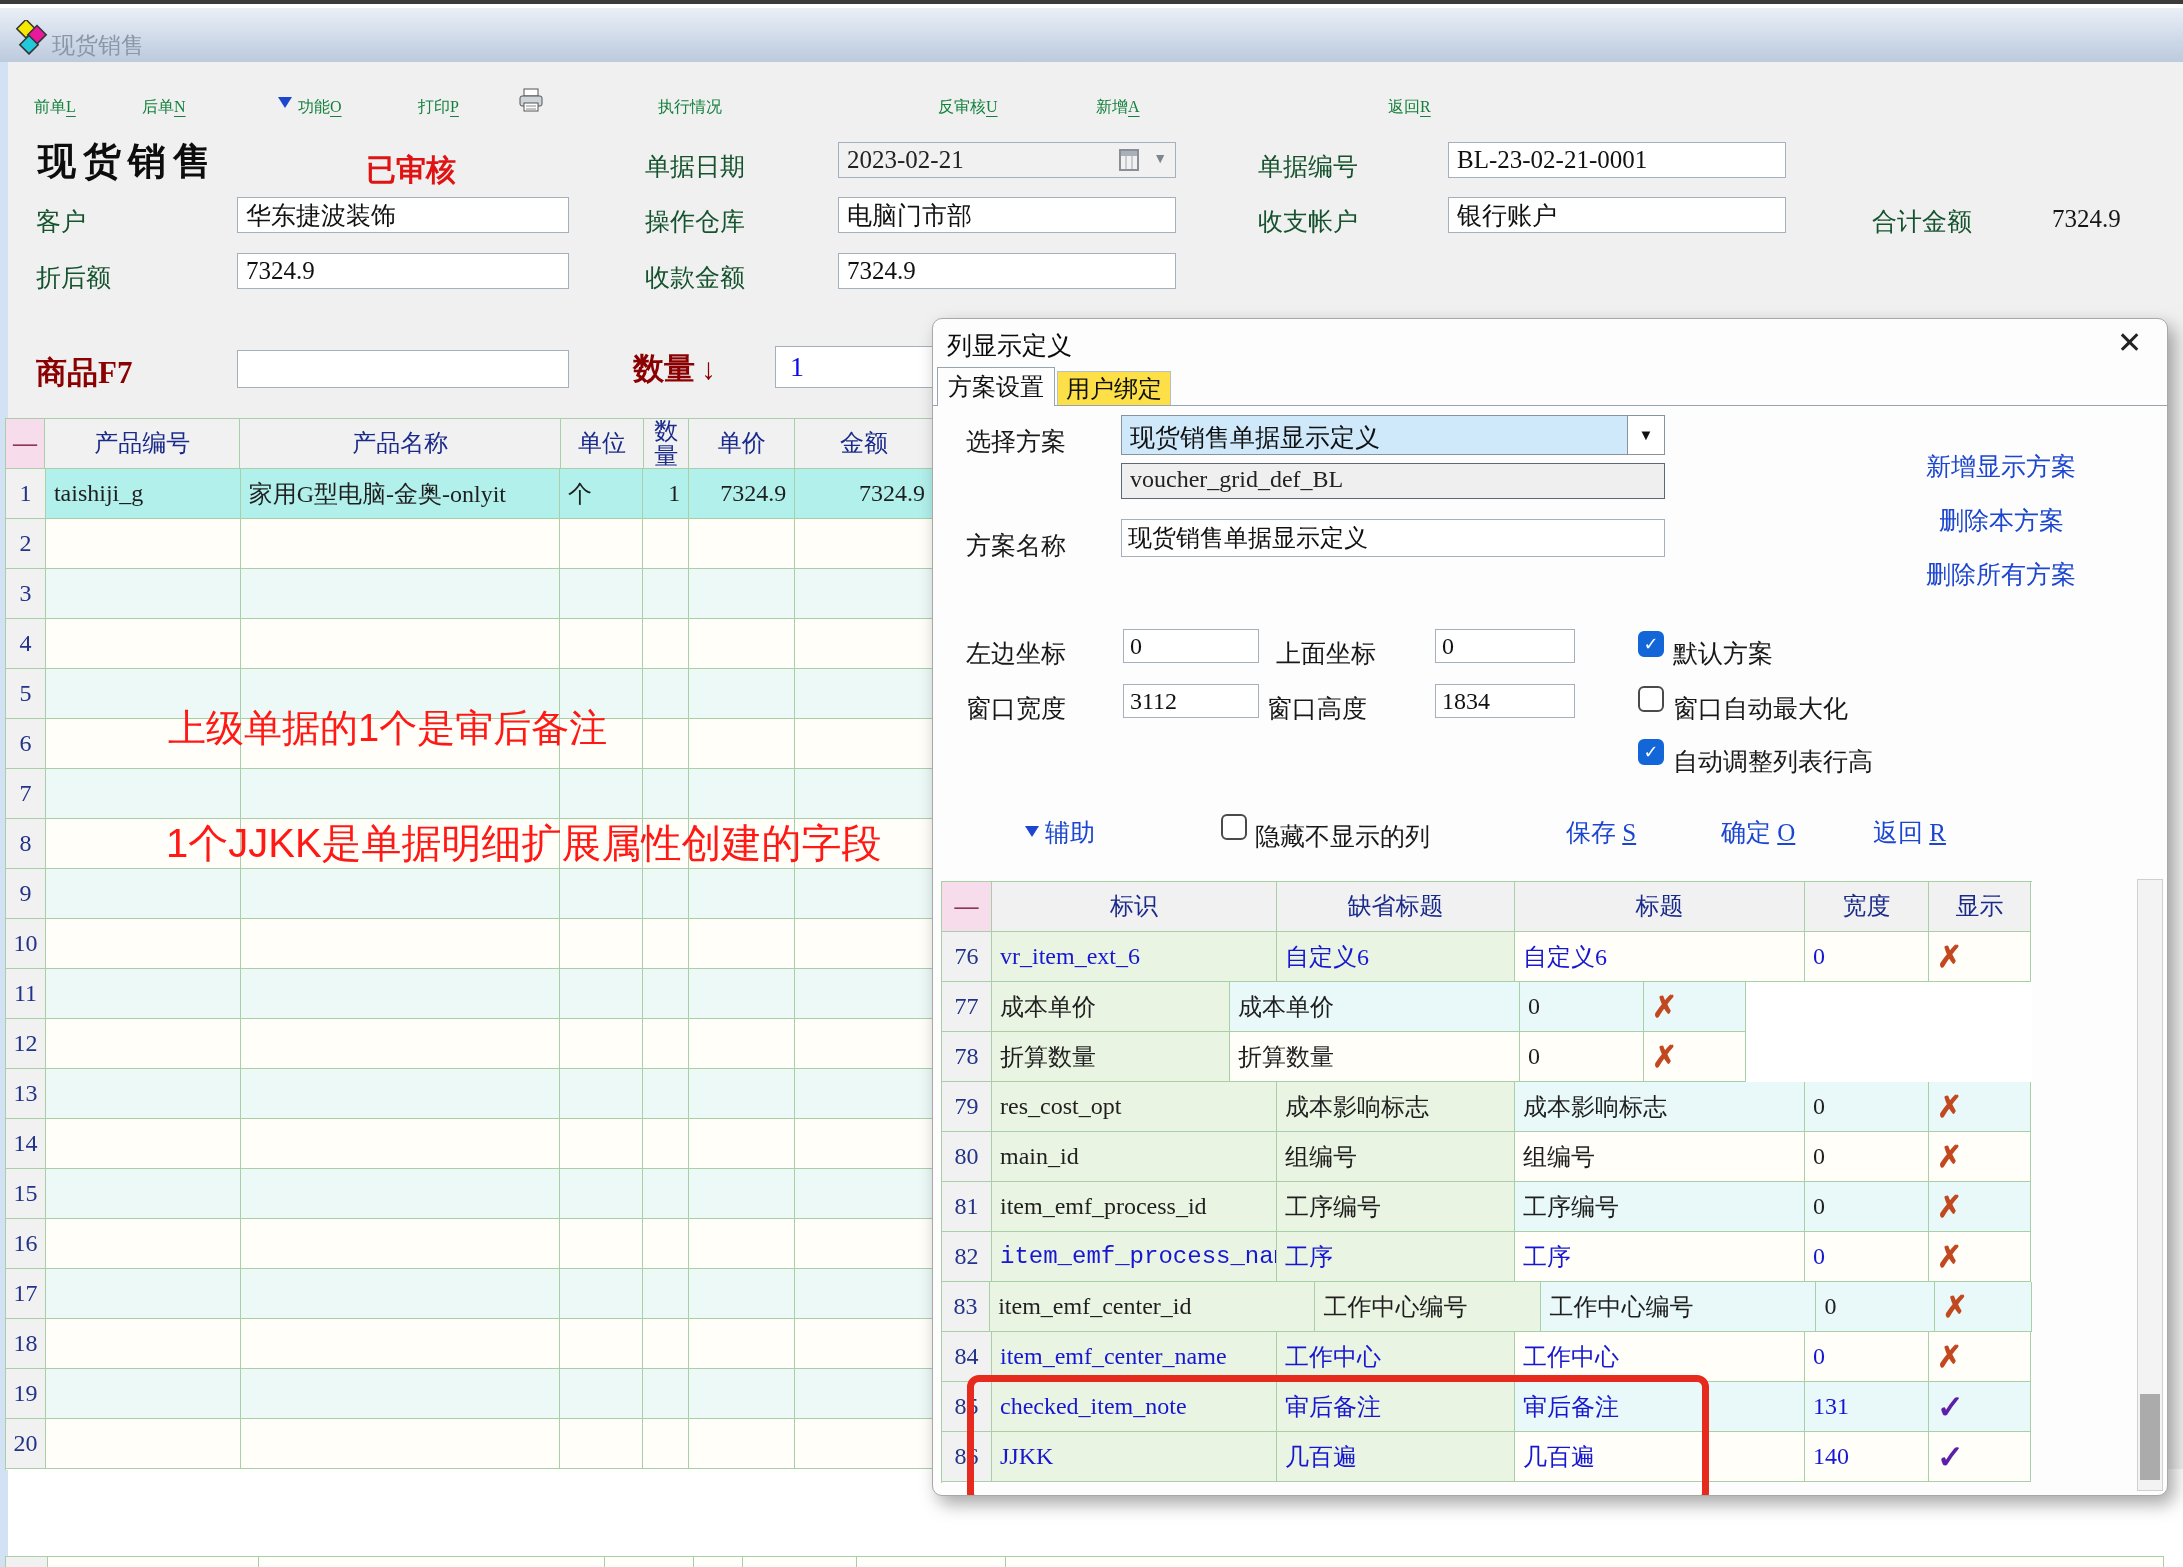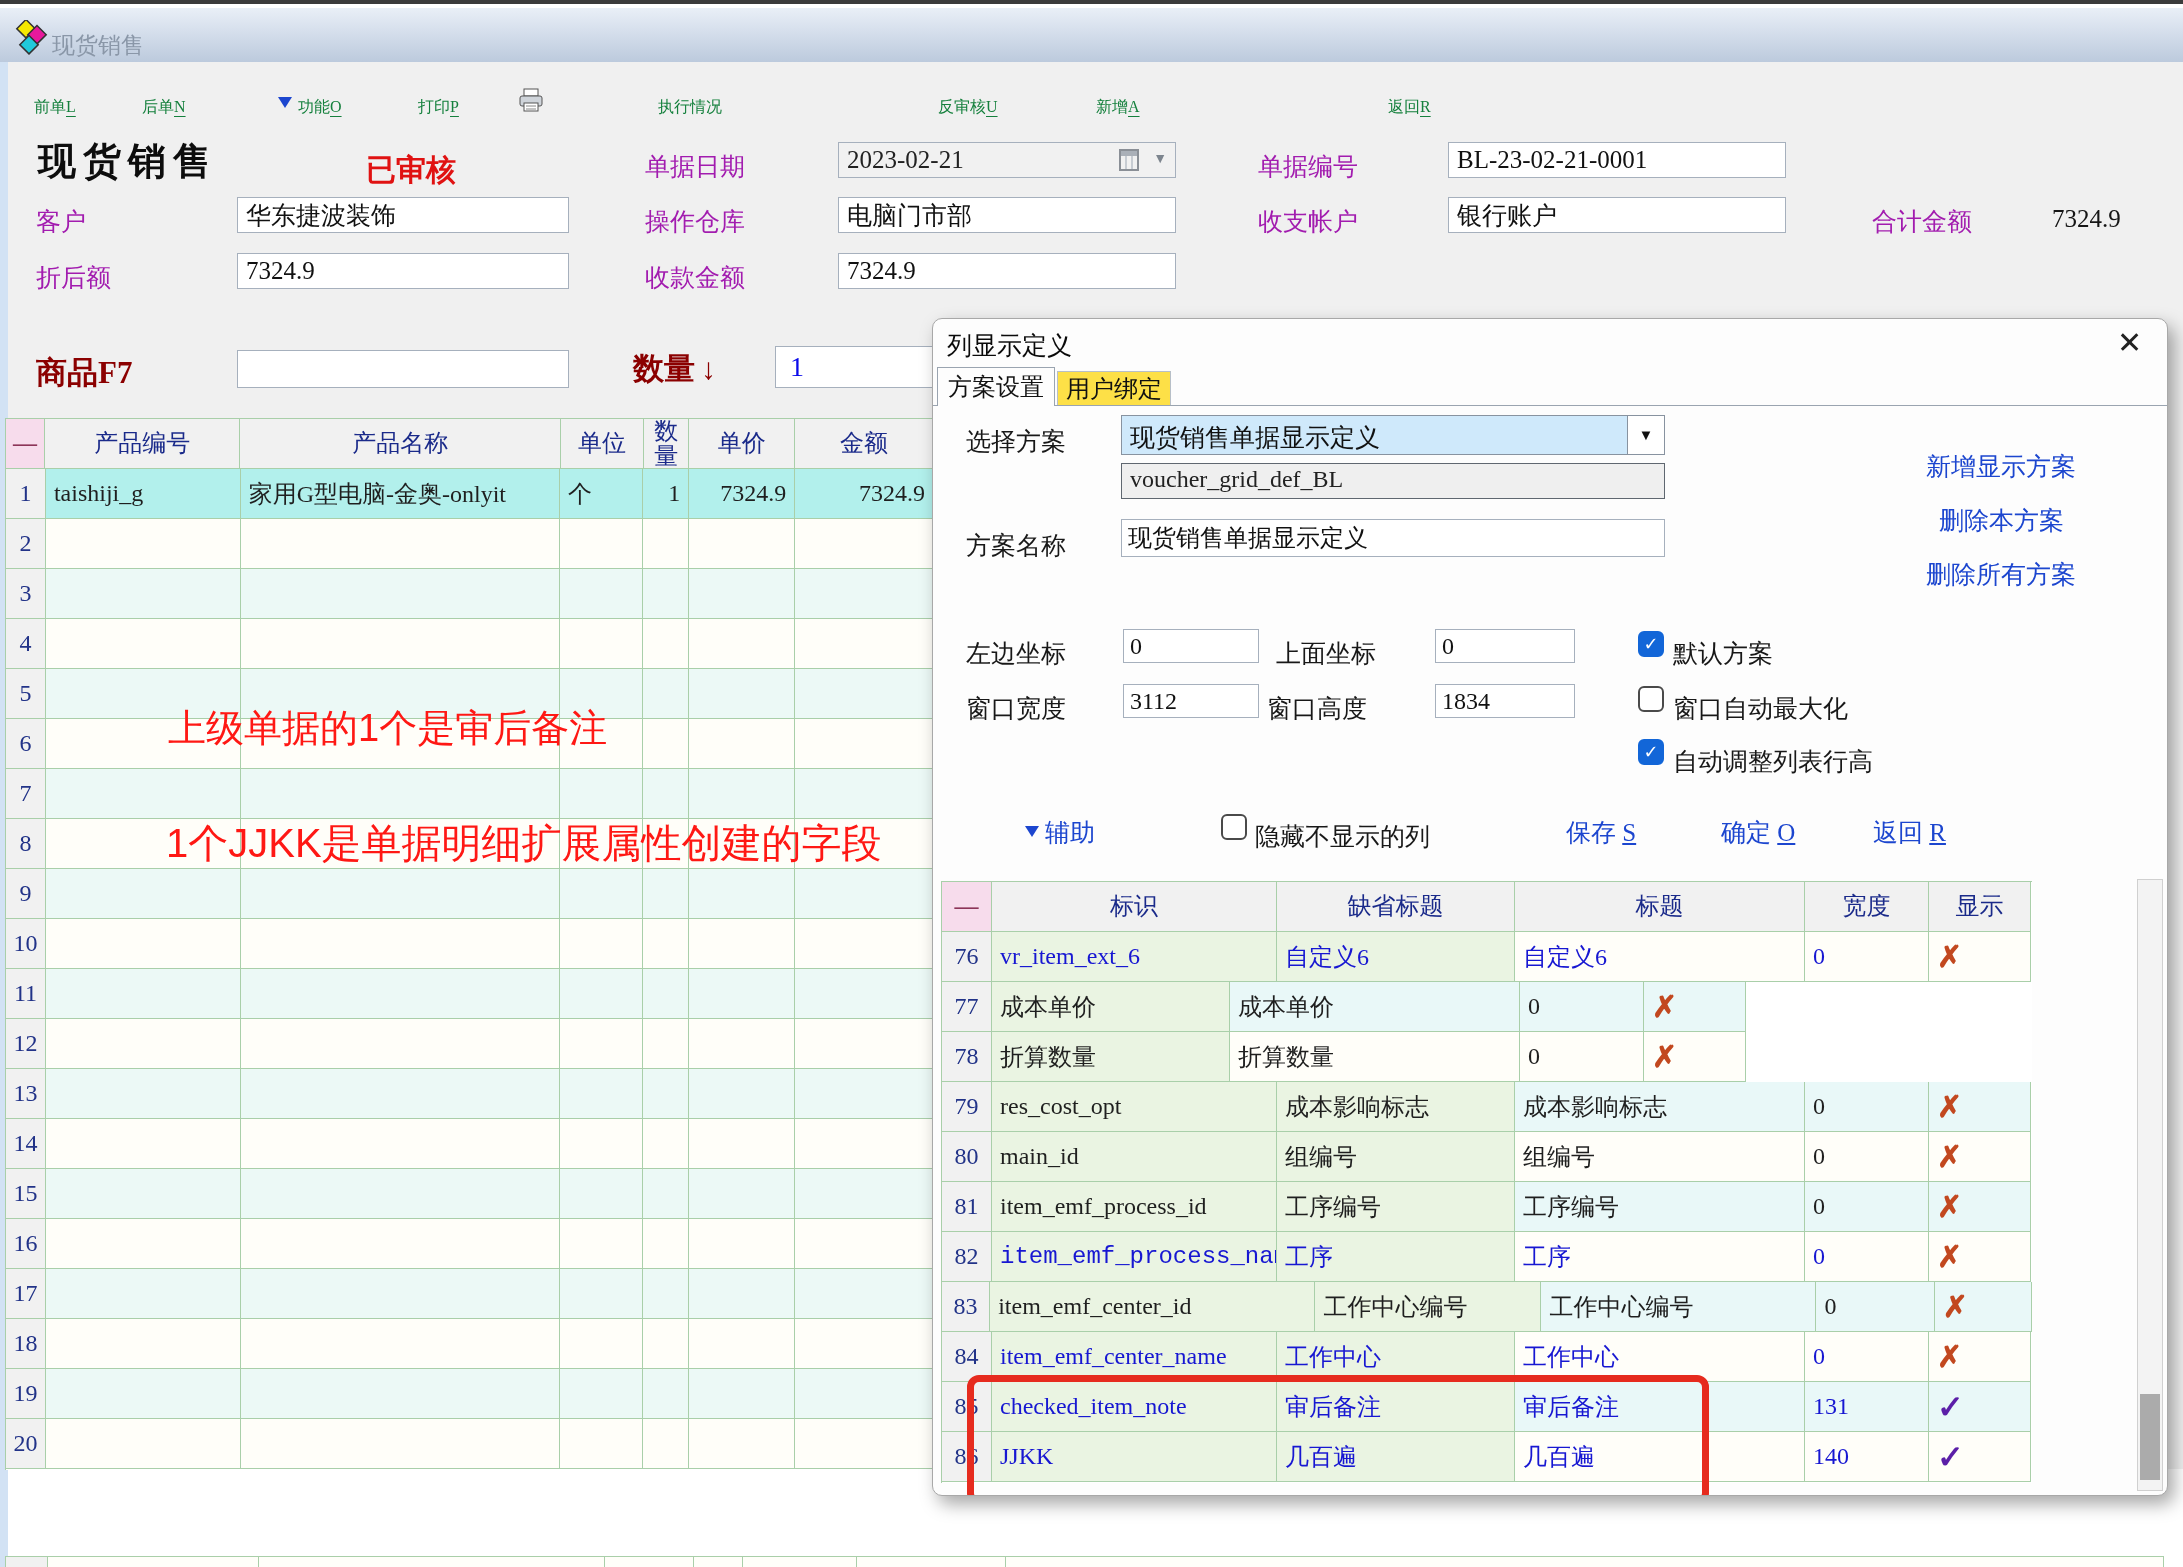--- a/index.html
+++ b/index.html
@@ -17,21 +17,21 @@
             font-size:23px;color:#8a97a8;}
   #leftstrip{left:0;top:62px;width:8px;height:1505px;background:#d2e2f4;}
 
   
   .tb{position:absolute;top:90px;font-size:16px;color:#15803d;white-space:nowrap;cursor:pointer;margin-top:7px;}
   .tb u{text-underline-offset:4px;}
   .tri{display:inline-block;width:0;height:0;border-left:7px solid transparent;
        border-right:7px solid transparent;border-top:11px solid #1c46cf;vertical-align:4px;margin-right:6px;}
 
   
-  .lbl{position:absolute;font-size:25px;color:#a21caf;white-space:nowrap;}
+  .lbl{position:absolute;font-size:25px;color:#14532d;white-space:nowrap;}
   .inp{position:absolute;background:#fff;border:1px solid #a6b0bd;box-sizing:border-box;
        font-family:"Liberation Serif","DejaVu Serif",serif;font-size:25px;color:#111;
        padding:0 8px;outline:none;}
   .caption{position:absolute;left:38px;top:136px;font-size:38px;font-weight:bold;color:#0d0d0d;
            letter-spacing:7px;}
   .status{position:absolute;left:366px;top:150px;font-size:30px;font-weight:bold;color:#e01212;}
   .dred{color:#8b0000;font-weight:bold;font-size:31px;}
   .totalval{position:absolute;font-size:25px;color:#161616;}
 
   

